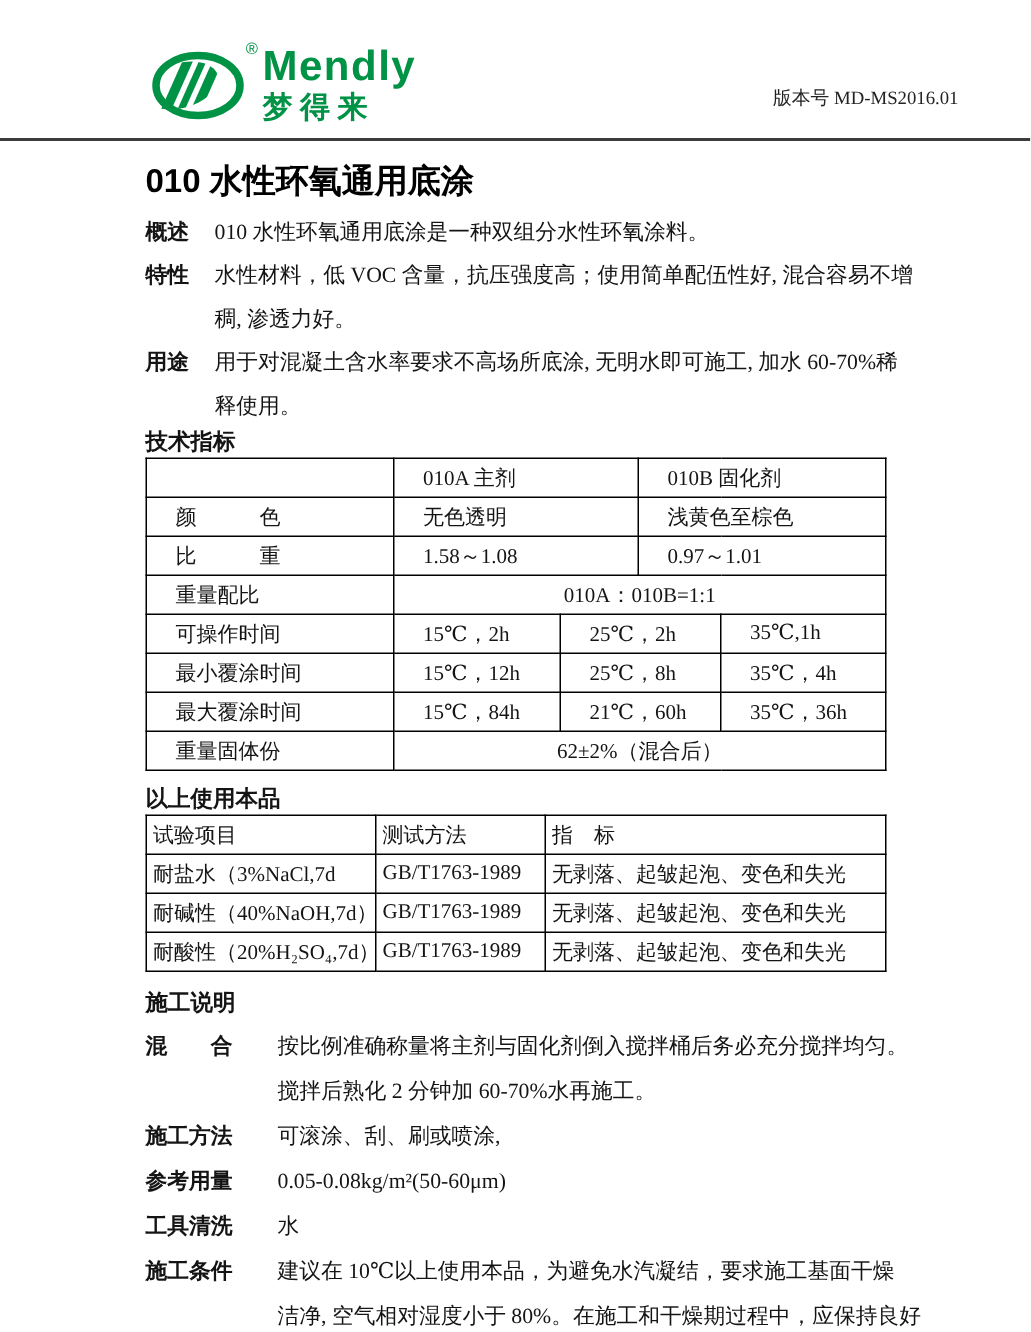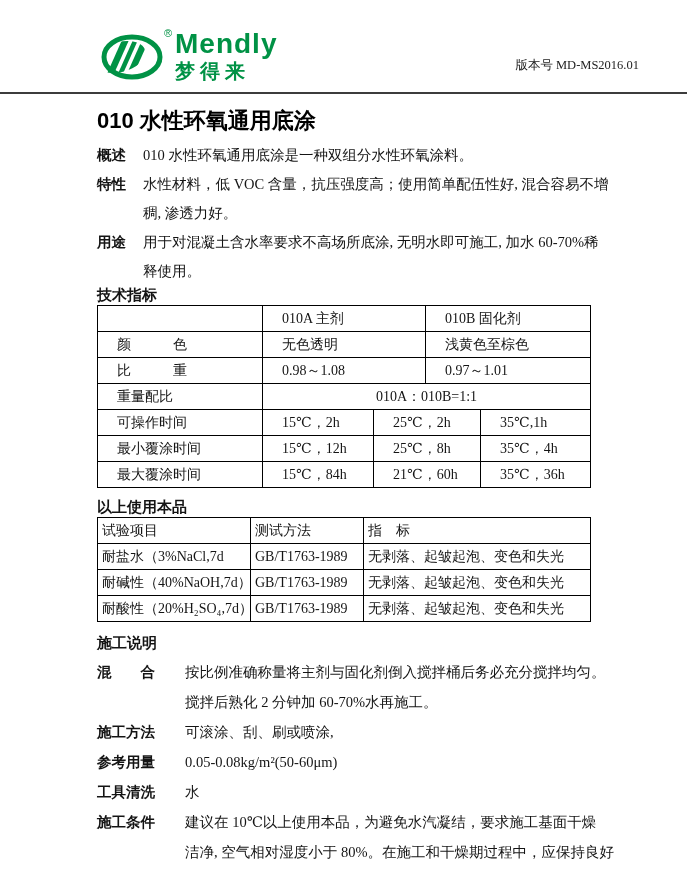--- a/index.html
+++ b/index.html
@@ -122,21 +122,21 @@
         <td colspan="2">010A 主剂</td>
         <td colspan="2">010B 固化剂</td>
       </tr>
       <tr>
         <td>颜　　　色</td>
         <td colspan="2">无色透明</td>
         <td colspan="2">浅黄色至棕色</td>
       </tr>
       <tr>
         <td>比　　　重</td>
-        <td colspan="2">0.98～1.08</td>
+        <td colspan="2">1.58～1.08</td>
         <td colspan="2">0.97～1.01</td>
       </tr>
       <tr>
         <td>重量配比</td>
         <td colspan="4" class="c">010A：010B=1:1</td>
       </tr>
       <tr>
         <td>可操作时间</td>
         <td>15℃，2h</td>
         <td colspan="2">25℃，2h</td>
@@ -146,20 +146,24 @@
         <td>最小覆涂时间</td>
         <td>15℃，12h</td>
         <td colspan="2">25℃，8h</td>
         <td>35℃，4h</td>
       </tr>
       <tr>
         <td>最大覆涂时间</td>
         <td>15℃，84h</td>
         <td colspan="2">21℃，60h</td>
         <td>35℃，36h</td>
+      </tr>
+      <tr>
+        <td>重量固体份</td>
+        <td colspan="4" class="c">62±2%（混合后）</td>
       </tr>
     </tbody>
       </table>
 
     <div class="h2 spaced">以上使用本品</div>
 
     <table class="chem">
       <colgroup>
         <col style="width:153px">
           <col style="width:113px">

